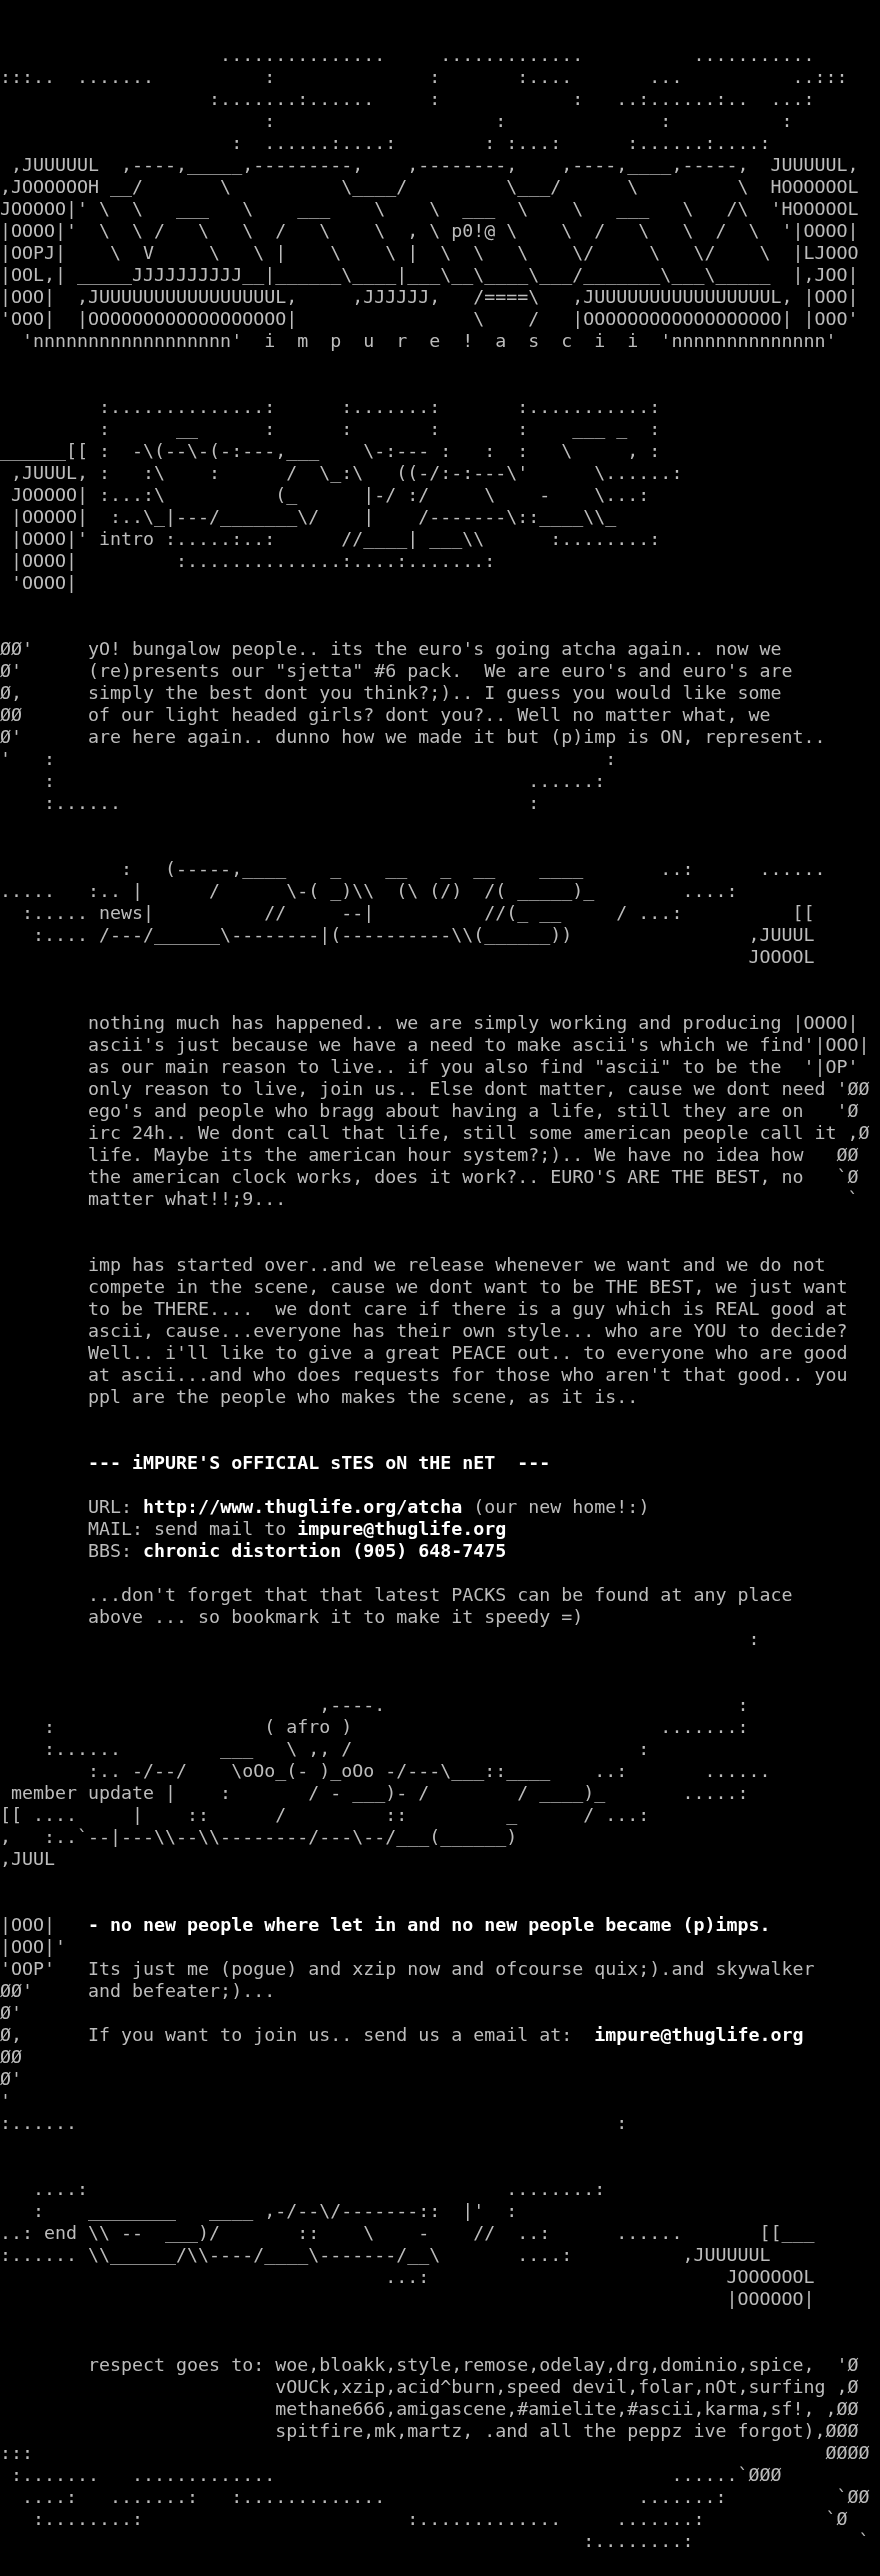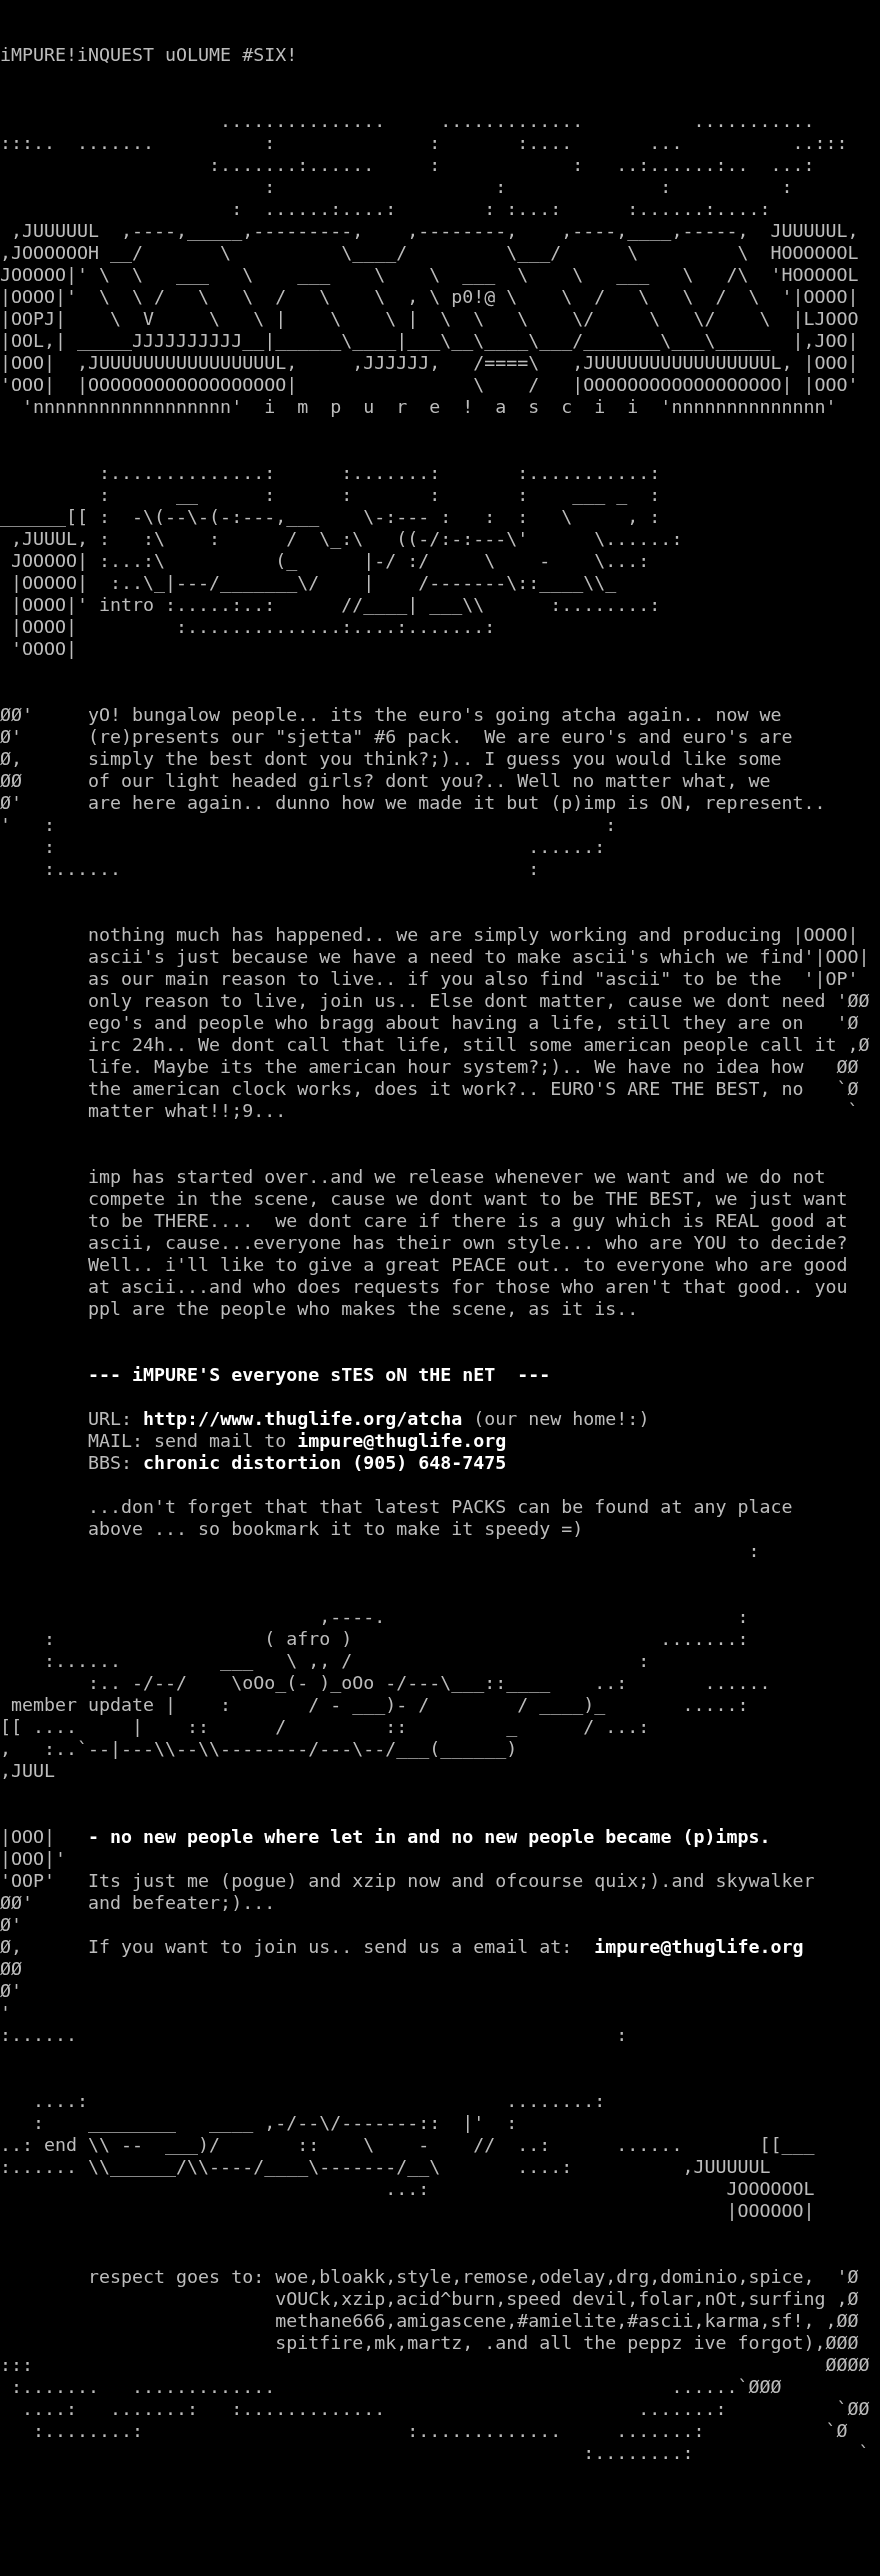--- a/index.html
+++ b/index.html
@@ -11,22 +11,20 @@
     color:#bcbcbc;
     white-space:pre;
   }
   .nfo pre{margin:0;padding:0;font:inherit;white-space:pre;}
   .nfo b{color:#ffffff;font-weight:bold;}
 </style>
 </head>
 <body>
 
 <div class="nfo">
-  <pre>iMPURE!iNQUEST uOLUME #SIX!
-</pre>
   <pre>                    ...............     .............          ...........
 :::..  .......          :              :       :....       ...          ..:::
                    :.......:......     :            :   ..:......:..  ...:
                         :                    :              :          :
                      :  ......:....:        : :...:      :......:....:
  ,JUUUUUL  ,----,_____,---------,    ,--------,    ,----,____,-----,  JUUUUUL,
 ,JOOOOOOH __/       \          \____/         \___/      \         \  HOOOOOOL
 JOOOOO|' \  \   ___   \    ___    \    \  ___  \    \   ___   \   /\  'HOOOOOL
 |OOOO|'  \  \ /   \   \  /   \    \  , \ p0!@ \    \  /   \   \  /  \  '|OOOO|
 |OOPJ|    \  V     \   \ |    \    \ |  \  \   \    \/     \   \/    \  |LJOOO
@@ -45,39 +43,44 @@
  |OOOO|         :..............:....:.......:
  'OOOO|</pre>
   <pre>ØØ'     yO! bungalow people.. its the euro's going atcha again.. now we
 Ø'      (re)presents our "sjetta" #6 pack.  We are euro's and euro's are
 Ø,      simply the best dont you think?;).. I guess you would like some
 ØØ      of our light headed girls? dont you?.. Well no matter what, we
 Ø'      are here again.. dunno how we made it but (p)imp is ON, represent..
 '   :                                                  :
     :                                           ......:
     :......                                     :</pre>
+  <pre>           :   (-----,____    _    __   _  __    ____       ..:      ......
+.....   :.. |      /      \-( _)\\  (\ (/)  /( _____)_        ....:
+  :..... news|          //     --|          //(_ __     / ...:          [[
+   :.... /---/______\--------|(----------\\(______))                ,JUUUL
+                                                                    JOOOOL</pre>
   <pre>        nothing much has happened.. we are simply working and producing |OOOO|
         ascii's just because we have a need to make ascii's which we find'|OOO|
         as our main reason to live.. if you also find "ascii" to be the  '|OP'
         only reason to live, join us.. Else dont matter, cause we dont need 'ØØ
         ego's and people who bragg about having a life, still they are on   'Ø
         irc 24h.. We dont call that life, still some american people call it ,Ø
         life. Maybe its the american hour system?;).. We have no idea how   ØØ
         the american clock works, does it work?.. EURO'S ARE THE BEST, no   `Ø
         matter what!!;9...                                                   `
 </pre>
   <pre>        imp has started over..and we release whenever we want and we do not
         compete in the scene, cause we dont want to be THE BEST, we just want
         to be THERE....  we dont care if there is a guy which is REAL good at
         ascii, cause...everyone has their own style... who are YOU to decide?
         Well.. i'll like to give a great PEACE out.. to everyone who are good
         at ascii...and who does requests for those who aren't that good.. you
         ppl are the people who makes the scene, as it is..
 </pre>
-  <pre>        <b>--- iMPURE'S everyone sTES oN tHE nET  ---</b>
+  <pre>        <b>--- iMPURE'S oFFICIAL sTES oN tHE nET  ---</b>
 
         URL: <b>http://www.thuglife.org/atcha</b> (our new home!:)
         MAIL: send mail to <b>impure@thuglife.org</b>
         BBS: <b>chronic distortion (905) 648-7475</b>
 
         ...don't forget that that latest PACKS can be found at any place
         above ... so bookmark it to make it speedy =)
                                                                     :</pre>
   <pre>                             ,----.                                :
     :                   ( afro )                            .......:

